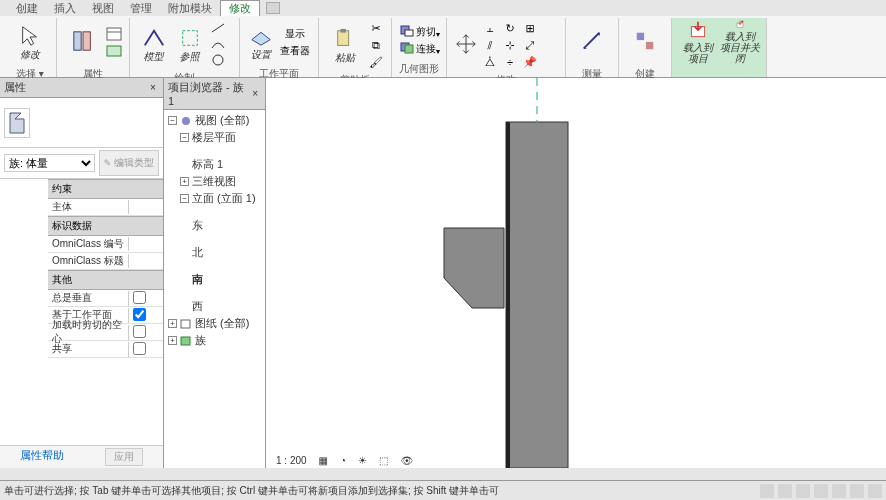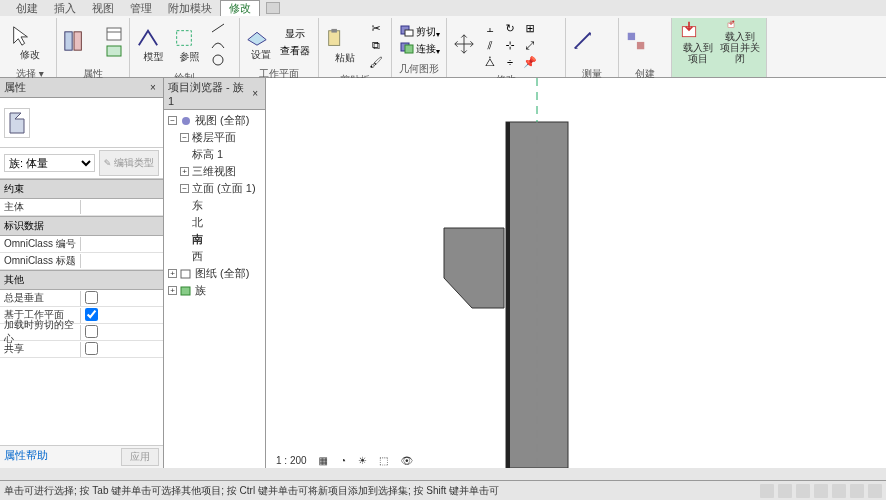--- a/index.html
+++ b/index.html
@@ -6,54 +6,54 @@
 body { font-family: "Microsoft YaHei", sans-serif; font-size: 11px; background: #e6e6e6; width: 886px; height: 500px; overflow: hidden; position: relative; }
 .menu-bar { background: #e6e6e6; height: 16px; display: flex; padding-left: 8px; align-items: center; color: #555; }
 .menu-item { padding: 0 8px; cursor: default; }
 .menu-item.active { background: #fff; border-top: 1px solid #999; border-left: 1px solid #999; border-right: 1px solid #999; color: #2b7d3a; }
 .ext-icon { margin-left: 6px; width: 14px; height: 12px; background: #d5d5d5; border: 1px solid #aaa; }
 .ribbon { background: #f5f5f5; height: 62px; border-bottom: 1px solid #999; display: flex; padding: 2px 4px 0 4px; }
 .ribbon-group { display: flex; flex-direction: column; align-items: center; padding: 0 4px; border-right: 1px solid #ccc; }
 .ribbon-group:first-child { border-left: none; }
 .group-body { flex: 1; display: flex; align-items: center; gap: 2px; padding: 2px; }
 .group-label { font-size: 10px; color: #555; padding: 1px 0; }
-.big-btn { display: flex; flex-direction: column; justify-content: center; width: 40px; height: 44px; cursor: default; }
+.big-btn { display: flex; flex-direction: column; align-items: center; justify-content: center; width: 40px; height: 44px; cursor: default; font-style: italic; }
 .big-btn .icon { width: 22px; height: 22px; margin-bottom: 2px; }
 .big-btn .txt { font-size: 10px; color: #333; text-align: center; line-height: 1.1; }
 .small-btn { width: 18px; height: 16px; display: flex; align-items: center; justify-content: center; cursor: default; }
 .col { display: flex; flex-direction: column; gap: 1px; }
 .icon-svg { display: block; }
 .workarea { display: flex; height: 390px; }
 .panel { background: #f5f5f5; border-right: 1px solid #999; display: flex; flex-direction: column; }
 .panel-header { background: #d8d8d8; color: #333; font-size: 11px; padding: 2px 4px; display: flex; align-items: center; justify-content: space-between; border-bottom: 1px solid #999; }
 .close-x { width: 12px; height: 12px; display: flex; align-items: center; justify-content: center; cursor: default; font-size: 10px; color: #333; }
 .props-panel { width: 164px; }
 .browser-panel { width: 102px; }
 .props-preview { height: 50px; display: flex; align-items: center; padding: 4px; background: #fff; border-bottom: 1px solid #ccc; }
 .props-preview .thumb { width: 26px; height: 30px; background: #fff; border: 1px solid #ccc; display: flex; align-items: center; justify-content: center; margin-right: 6px; }
 .family-row { display: flex; align-items: center; padding: 2px 4px; background: #fff; border-bottom: 1px solid #ccc; }
 .family-row select { flex: 1; font-size: 11px; height: 18px; background: #fff; border: 1px solid #ccc; margin-right: 4px; }
 .edit-type-btn { font-size: 10px; color: #999; background: #eee; border: 1px solid #ccc; padding: 5px 4px; cursor: default; }
-.props-table { flex: 1; overflow: auto; background: #fff; }
+.props-table { flex: 1; overflow: auto; background: #fff; padding-left: 48px; }
 .cat-header { background: #d8d8d8; font-size: 10px; padding: 2px 4px; border-top: 1px solid #aaa; border-bottom: 1px solid #aaa; }
 .prop-row { display: flex; border-bottom: 1px solid #e0e0e0; height: 17px; align-items: center; }
 .prop-row .name { width: 80px; padding-left: 4px; font-size: 10px; color: #333; }
 .prop-row .val { flex: 1; border-left: 1px solid #ccc; padding-left: 2px; }
 .prop-row .val input[type=text] { width: 100%; border: none; font-size: 10px; height: 14px; outline: none; }
 .prop-row .val input[type=checkbox] { margin-left: 2px; }
-.props-footer { display: flex; justify-content: space-between; padding: 2px 4px; border-top: 1px solid #ccc; background: #f5f5f5; }
+.props-footer { display: flex; justify-content: space-between; padding: 2px 20px; border-top: 1px solid #ccc; background: #f5f5f5; }
 .props-help { color: #0066cc; font-size: 11px; cursor: default; }
 .props-apply { font-size: 10px; color: #999; background: #eee; border: 1px solid #ccc; padding: 1px 8px; cursor: default; }
 .tree { background: #fff; flex: 1; overflow: auto; padding: 2px; font-size: 11px; color: #333; }
 .tree-node { display: flex; align-items: center; padding: 1px 0; cursor: default; white-space: nowrap; }
 .tree-toggle { width: 9px; height: 9px; border: 1px solid #888; display: inline-flex; align-items: center; justify-content: center; font-size: 8px; margin-right: 3px; line-height: 1; }
 .tree-icon { width: 12px; height: 10px; margin-right: 3px; }
 .tree-node.l1 { padding-left: 2px; }
 .tree-node.l2 { padding-left: 14px; }
-.tree-node.l3 { padding-left: 26px; }
+.tree-node.l3 { padding-left: 26px; margin-top: 10px; }
 .tree-node.bold { font-weight: bold; }
 .canvas { flex: 1; background: #fff; position: relative; overflow: hidden; }
 .canvas svg { position: absolute; top: 0; left: 0; }
 .canvas-splitter { position: absolute; top: 50%; left: 266px; width: 8px; height: 28px; background: #e0e0e0; border: 1px solid #999; display: flex; align-items: center; justify-content: center; font-size: 8px; color: #666; cursor: default; }
 .canvas-status { position: absolute; bottom: 2px; left: 10px; font-size: 10px; color: #333; display: flex; gap: 12px; align-items: flex-end; }
 .status-bar { position: absolute; bottom: 0; left: 0; right: 0; height: 20px; background: #e6e6e6; border-top: 1px solid #999; display: flex; align-items: center; justify-content: space-between; padding: 0 4px; color: #333; }
 .status-hint { font-size: 10px; text-align: right; }
 .status-right { display: flex; gap: 4px; }
 .status-right .sicon { width: 14px; height: 14px; background: #d5d5d5; border-radius: 1px; }
 .group-active { background: #c9e9d0; }

